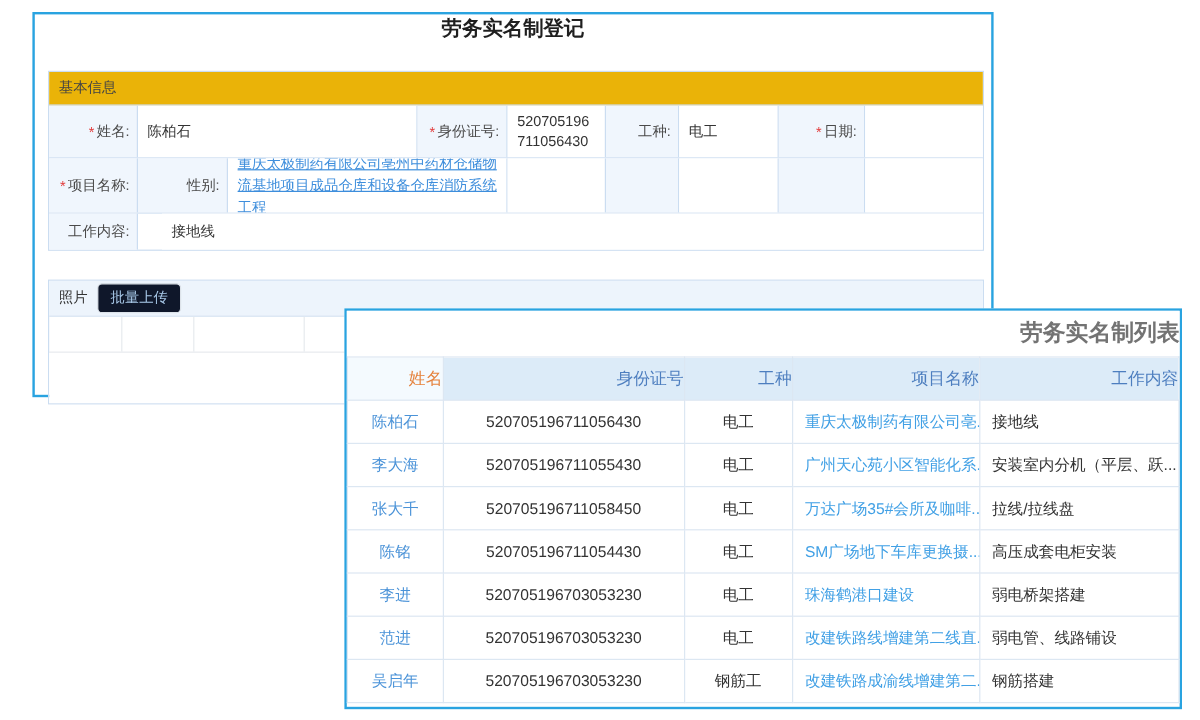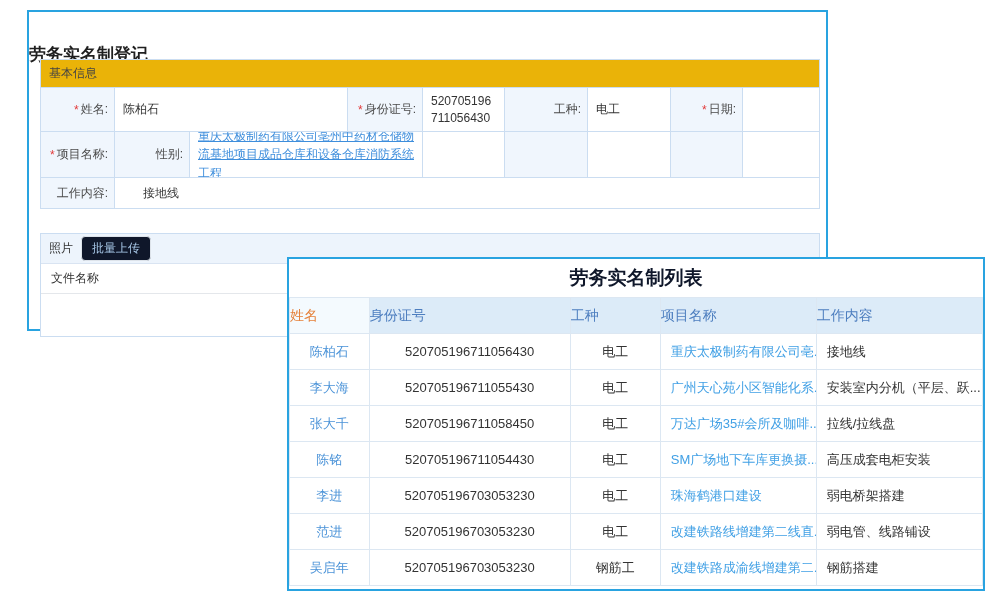--- a/index.html
+++ b/index.html
@@ -4,39 +4,39 @@
 <style>
   * { box-sizing: border-box; margin: 0; padding: 0; }
   html, body { width: 1000px; height: 600px; overflow: hidden; background: #ffffff;
     font-family: "Liberation Sans", sans-serif; }
   .stage { position: relative; width: 1000px; height: 600px; background: #fff; }
 
   .panel { position: absolute; background: #fff; border: 2px solid #29a3e0; }
 
   
   .form-panel { left: 27px; top: 10px; width: 801px; height: 321px; z-index: 1; }
-  .form-title { text-align: left; font-size: 17px; font-weight: bold; color: #1f1f1f;
-    padding-top: 31px; height: 45px; }
+  .form-title { text-align: center; font-size: 17px; font-weight: bold; color: #1f1f1f;
+    padding-top: 0; height: 45px; }
 
   .box { position: absolute; left: 11px; width: 780px; border: 1px solid #cbddf1; }
   .basic-box { top: 47px; }
   .box-header { height: 28px; display: flex; align-items: center; padding-left: 8px;
     background: #eab308; border-bottom: 1px solid #cbddf1; font-size: 12px; color: #444; }
 
   .frow { display: flex; border-bottom: 1px solid #cbddf1; }
   .frow:last-child { border-bottom: none; }
   .r1 { height: 44px; } .r2 { height: 46px; } .r3 { height: 30px; gap: 20px; }
   .fcell { border-right: 1px solid #cbddf1; display: flex; align-items: center;
     font-size: 12px; color: #333; overflow: hidden; }
   .fcell:last-child { border-right: none; }
   .flabel { background: #f0f6fd; justify-content: flex-end; padding-right: 6px;
     color: #4a4a4a; text-align: right; }
   .fvalue { background: #fff; padding: 3px 8px; }
   .w-l1 { width: 74px; } .w-v1 { width: 233px; } .w-l2 { width: 75px; }
-  .w-v2 { width: 82px; } .w-l3 { width: 83px; } .w-v3 { width: 83px; }
+  .w-v2 { width: 82px; } .w-l3 { width: 61px; } .w-v3 { width: 83px; }
   .w-l4 { width: 72px; } .w-v4 { flex: 1; }
   .w-wide { flex: 1; }
   .req { color: #e23a3a; margin-right: 2px; }
   .wrap-id { word-break: break-all; line-height: 1.35; }
   .form-link { color: #3e8edc; text-decoration: underline; line-height: 1.55;
     cursor: pointer; display: block; }
 
   
   .photo-box { top: 221px; }
   .photo-header { height: 30px; display: flex; align-items: center; gap: 8px;
@@ -50,27 +50,27 @@
     align-items: center; font-size: 12px; color: #333; }
   .fh.c1 { width: 328px; padding-left: 10px; }
   .fh.c2 { width: 61px; } .fh.c3 { width: 60px; } .fh.c4 { width: 92px; }
   .fh.c5 { width: 42px; } .fh.c6 { width: 43px; } .fh.c7 { width: 43px; }
   .fh.c8 { width: 84px; }
   .fh.c9 { flex: 1; background: #eff5fc; border-right: none; }
   .file-empty { height: 42px; background: #fff; }
 
   
   .dialog-panel { left: 287px; top: 257px; width: 698px; height: 334px; z-index: 2; }
-  .dialog-title { height: 38px; line-height: 38px; text-align: center;
-    font-size: 19px; font-weight: bold; color: #0f172a; background: #fff; }
+  .dialog-title { height: 38px; line-height: 38px; text-align: right;
+    font-size: 19px; font-weight: bold; color: #737373; background: #fff; }
   table.list { width: 100%; border-collapse: collapse; table-layout: fixed; }
   table.list th, table.list td { border: 1px solid #dce7f2; height: 36px;
     overflow: hidden; white-space: nowrap; }
   table.list th { background: #dcebf8; color: #4d7ebf; font-size: 14px;
-    font-weight: normal; text-align: left; }
+    font-weight: normal; text-align: right; }
   table.list th.first { background: #f4fafe; color: #e5823c; }
   table.list td { font-size: 13px; color: #333; background: #fff; }
   td.cell-name, td.cell-id, td.cell-type { text-align: center; }
   td.cell-project, td.cell-content { text-align: left; padding-left: 10px; }
   td.cell-name a { color: #4b93d8; text-decoration: none; cursor: pointer; }
   td.cell-project a { color: #41a0e5; text-decoration: none; cursor: pointer; }
   .col-name { width: 11.5%; } .col-id { width: 29%; } .col-type { width: 13%; }
   .col-project { width: 22.5%; } .col-content { width: 24%; }
 </style>
 </head>
@@ -127,21 +127,20 @@
         <div class="fcell fvalue w-wide">接地线</div>
       </div>
     </div>
 
     <div class="box photo-box">
       <div class="photo-header">
         <span>照片</span>
         <button class="upload-btn">批量上传</button>
       </div>
       <div class="file-header">
-        <div class="fh c1">文件名称</div>
         <div class="fh c2"></div>
         <div class="fh c3"></div>
         <div class="fh c4"></div>
         <div class="fh c5"></div>
         <div class="fh c6"></div>
         <div class="fh c7"></div>
         <div class="fh c8"></div>
         <div class="fh c9"></div>
       </div>
       <div class="file-empty"></div>

